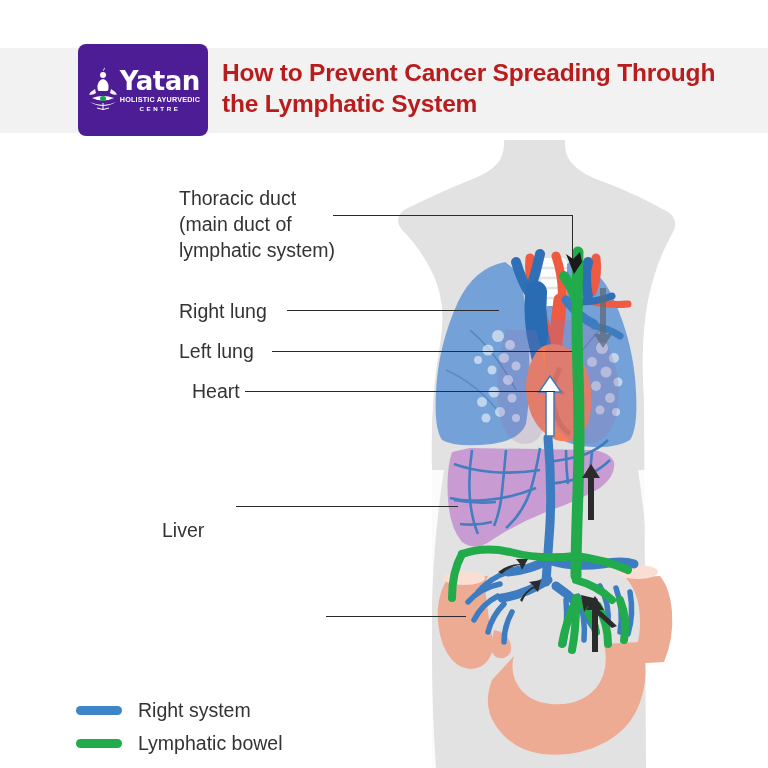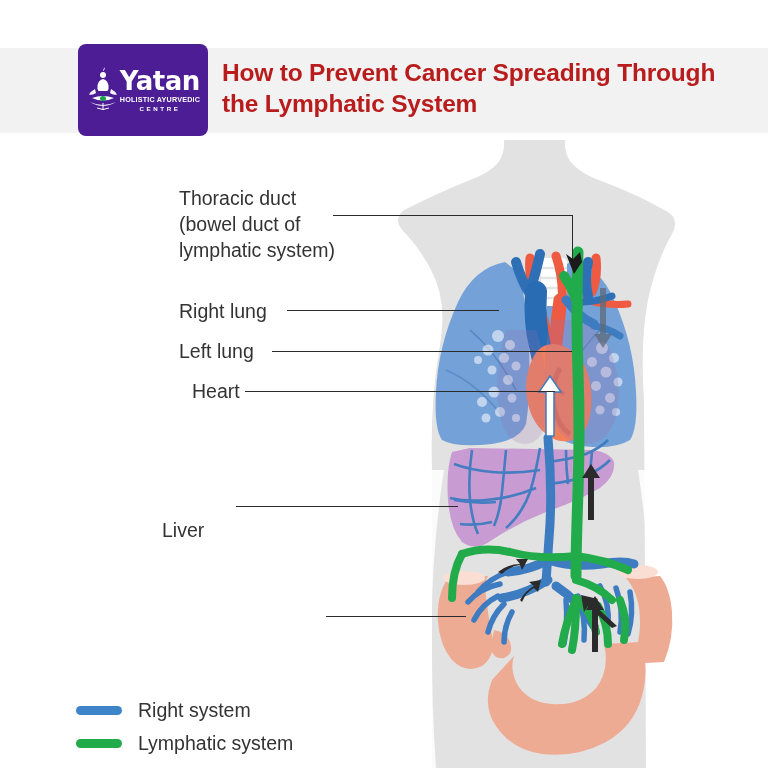--- a/index.html
+++ b/index.html
@@ -318,31 +318,31 @@
     <path d="M14 24 L6 4 L13 9 L20 2 L22 12 L14 24 Z" fill="#1a1a1a"></path>
   </svg>
 
   <div class="leader" style="left:287px;top:310px;width:212px;"></div>
   <div class="leader" style="left:272px;top:351px;width:300px;"></div>
   <div class="leader" style="left:245px;top:391px;width:310px;"></div>
   <div class="leader" style="left:236px;top:506px;width:222px;"></div>
   <div class="leader" style="left:326px;top:616px;width:140px;"></div>
 
   <div class="label" style="left:179px;top:186px;">Thoracic duct
-(bowel duct of
+(main duct of
 lymphatic system)</div>
   <div class="label" style="left:179px;top:299px;">Right lung</div>
   <div class="label" style="left:179px;top:339px;">Left lung</div>
   <div class="label" style="left:192px;top:379px;">Heart</div>
   <div class="label" style="left:162px;top:494px;margin-top:24px;">Liver</div>
 
   <div class="legend">
     <div class="legend-row">
       <span class="swatch" style="background:#3d85c8;"></span>
       <span class="legend-text">Right system</span>
     </div>
     <div class="legend-row">
       <span class="swatch" style="background:#22ab4b;"></span>
-      <span class="legend-text">Lymphatic system</span>
+      <span class="legend-text">Lymphatic bowel</span>
     </div>
   </div>
 
 </div>
 
 </body></html>

